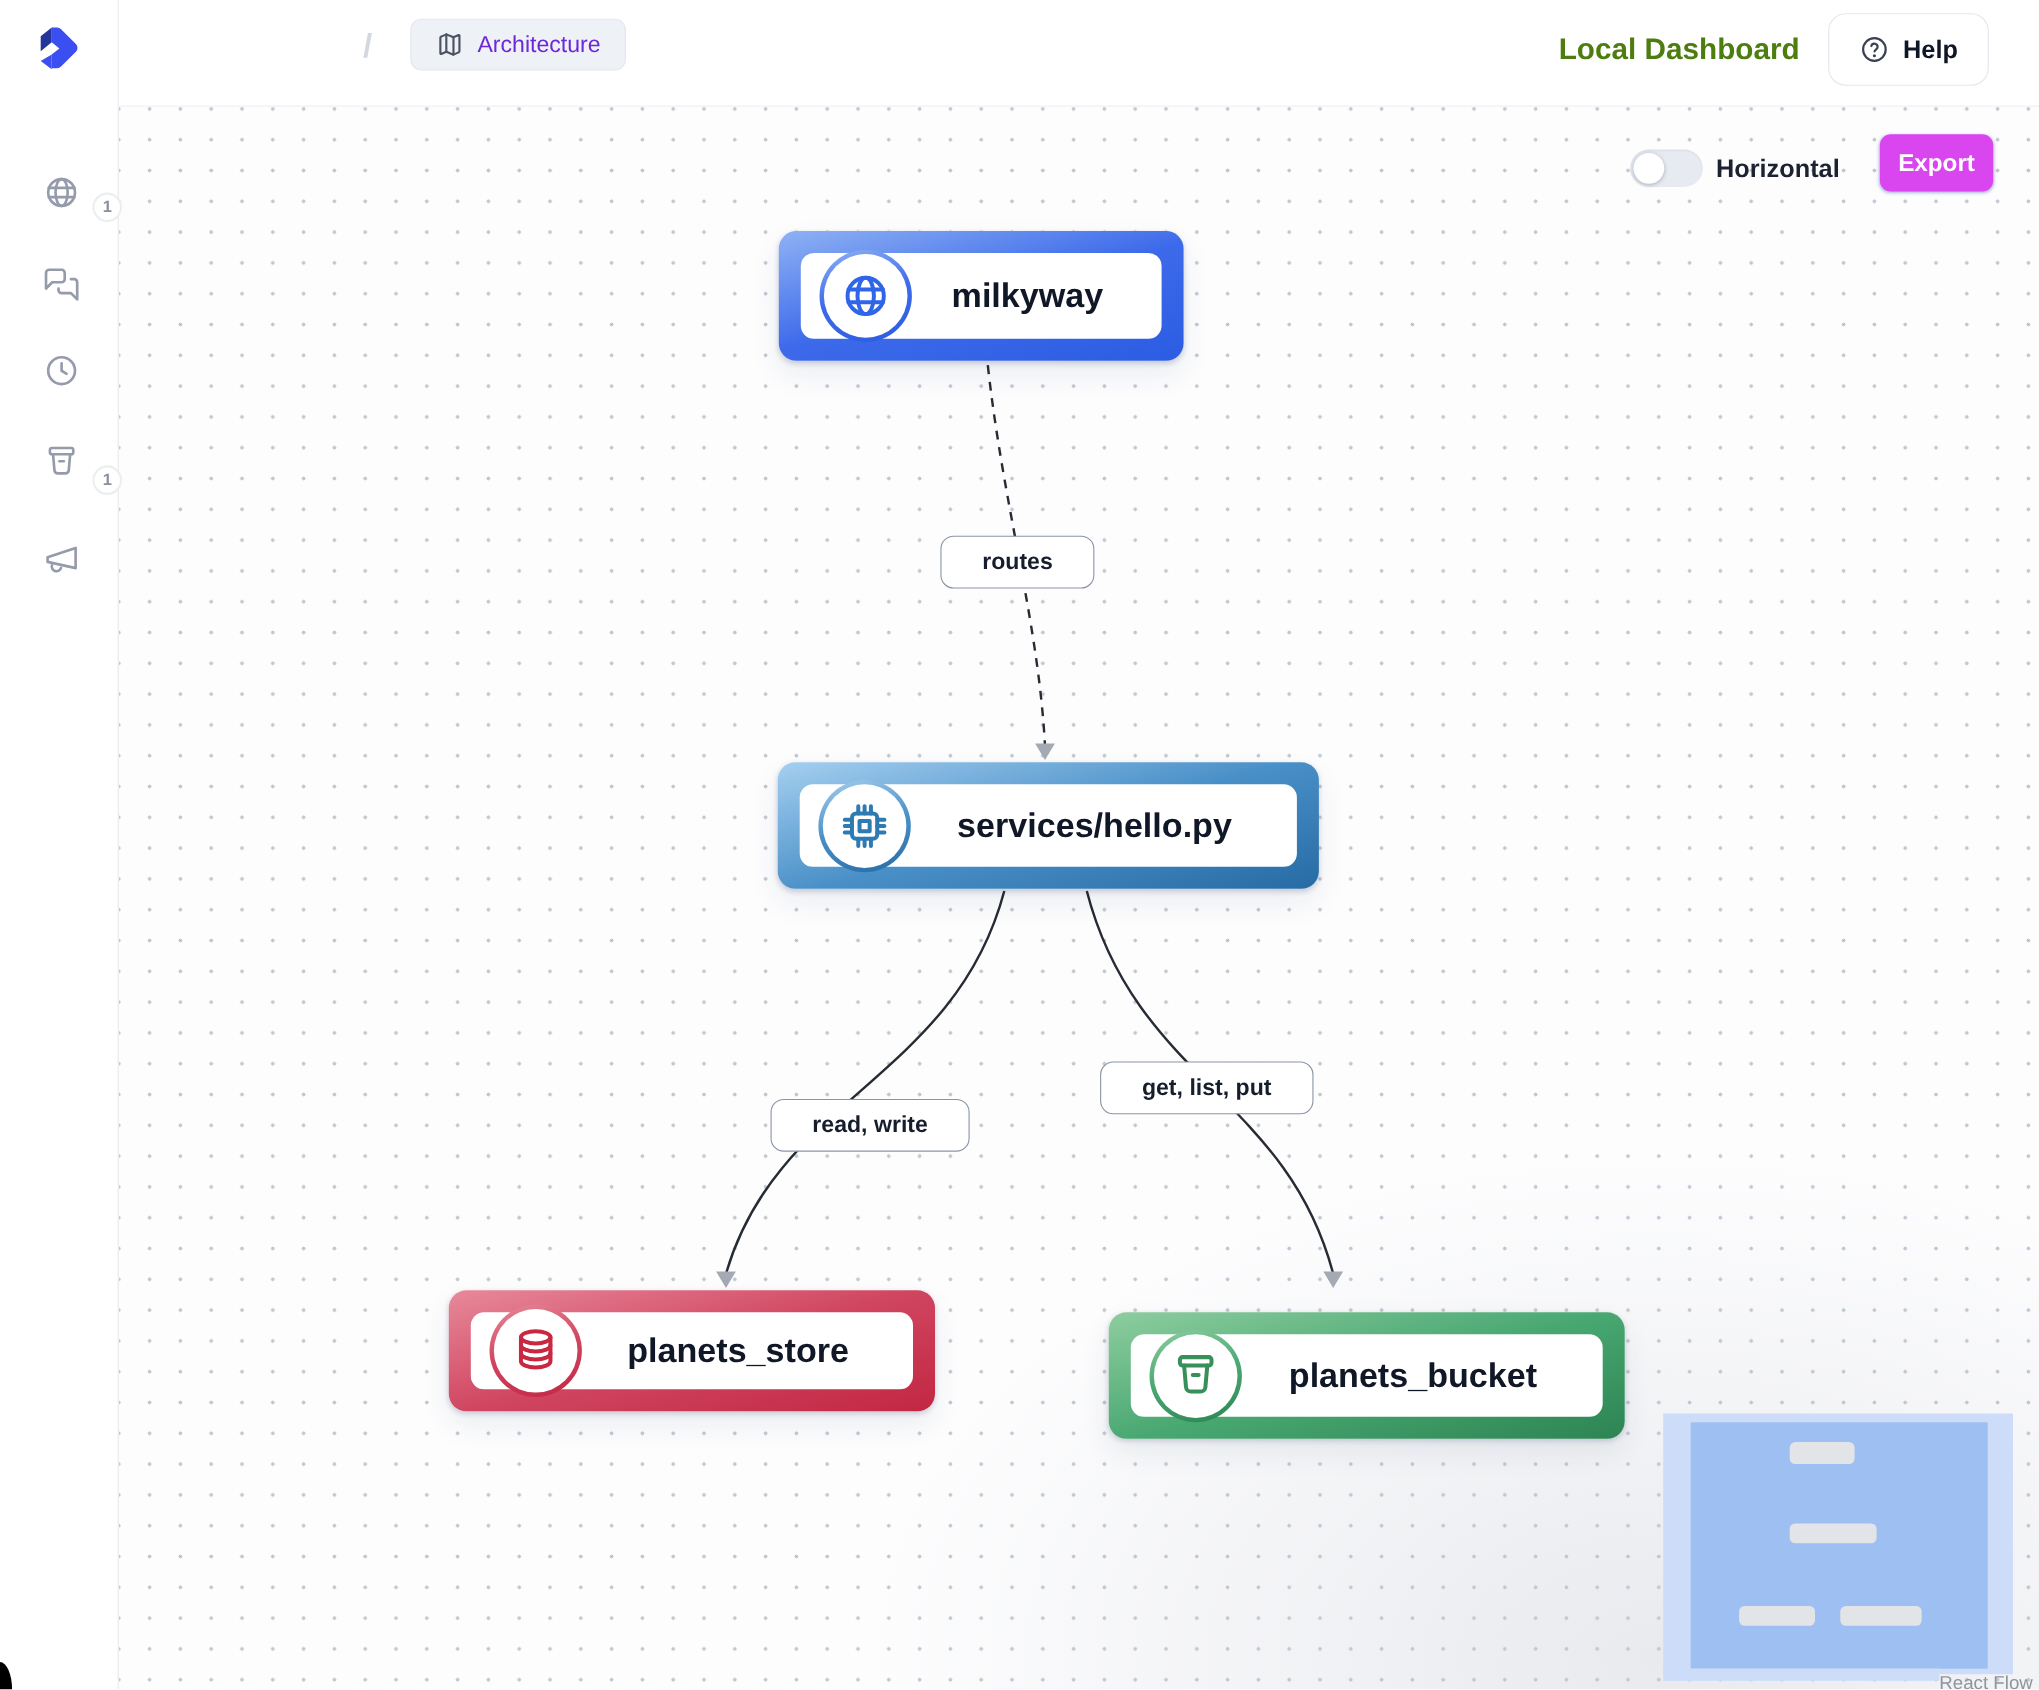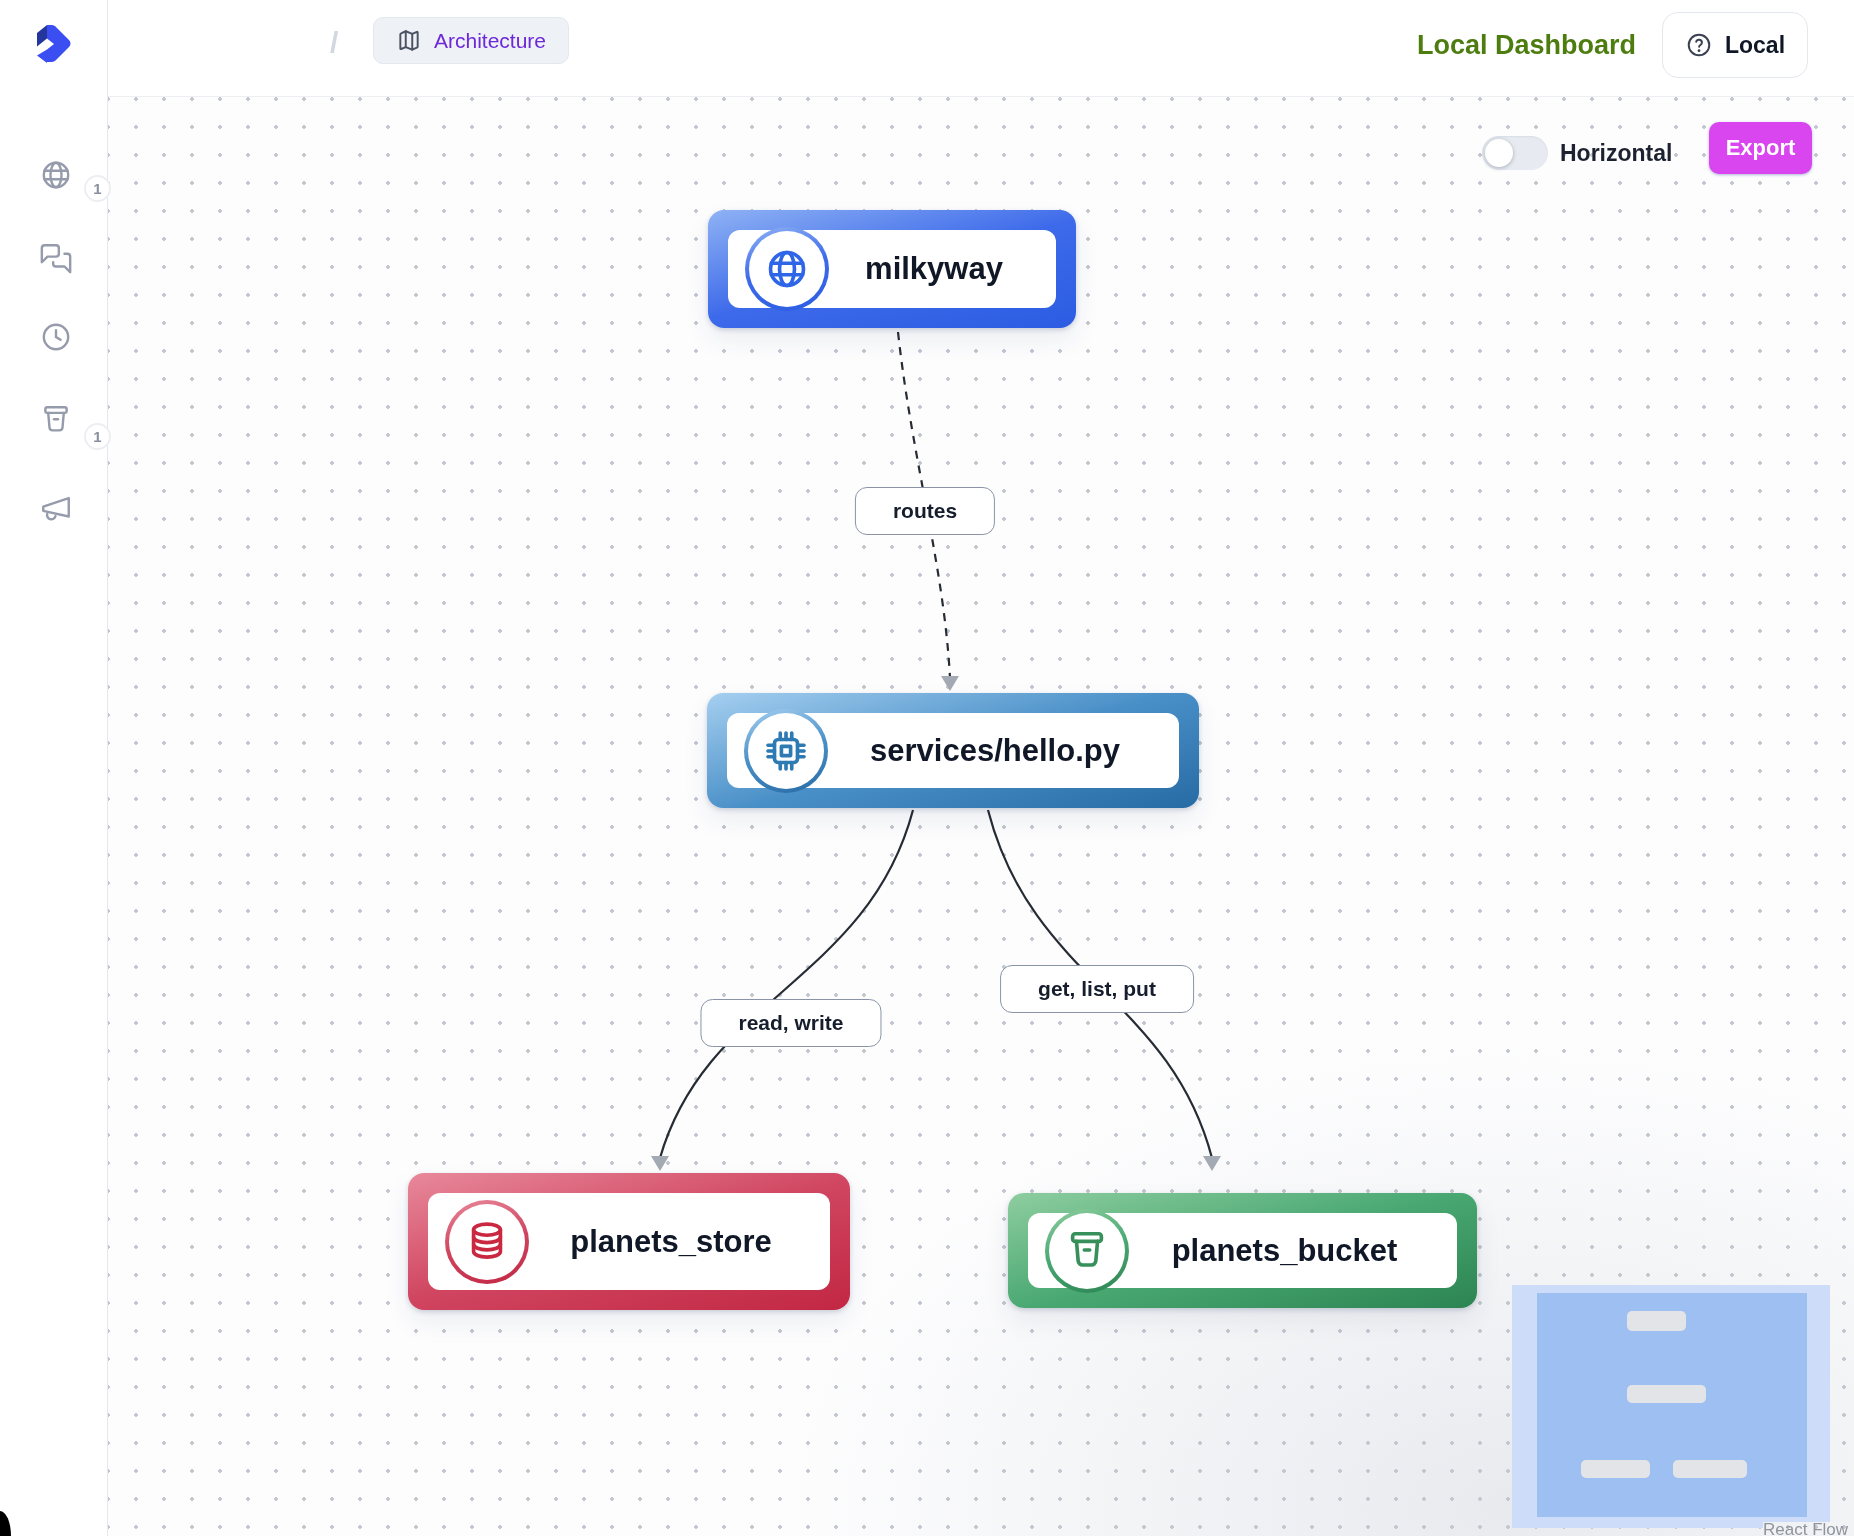--- a/index.html
+++ b/index.html
@@ -142,21 +142,21 @@
   </svg>
   <span>Architecture</span>
 </div>
 <div class="dash-title" style="z-index:11">Local Dashboard</div>
 <div class="help-btn" style="z-index:11">
   <svg width="28" height="28" viewBox="0 0 24 24" fill="none" stroke="#3a4152" stroke-width="1.7" stroke-linecap="round">
     <circle cx="12" cy="12" r="8.8"></circle>
     <path d="M9.6 9.3a2.5 2.5 0 0 1 4.9.8c0 1.7-2.4 2.1-2.4 3.4"></path>
     <path d="M12 16.9h.01" stroke-width="2.4"></path>
   </svg>
-  <span>Local</span>
+  <span>Help</span>
 </div>
 
 <div class="canvas"></div>
 
 <svg class="edges-svg">
   <path d="M898 332 C 912 460 944 565 950 678" fill="none" stroke="#262b34" stroke-width="2.2" stroke-dasharray="8 7"></path>
   <polygon points="941,676 959,676 950,691" fill="#a4aab4"></polygon>
   <path d="M913 810 C 868 980 706 998 660 1158" fill="none" stroke="#262b34" stroke-width="2.2"></path>
   <polygon points="651,1156 669,1156 660,1171" fill="#a4aab4"></polygon>
   <path d="M988 810 C 1032 980 1170 998 1212 1158" fill="none" stroke="#262b34" stroke-width="2.2"></path>
@@ -186,21 +186,21 @@
           <rect x="6" y="6" width="12" height="12" rx="2"></rect>
           <rect x="9.6" y="9.6" width="4.8" height="4.8"></rect>
           <path d="M9 2.6v3.4M12 2.6v3.4M15 2.6v3.4M9 18v3.4M12 18v3.4M15 18v3.4M2.6 9H6M2.6 12H6M2.6 15H6M18 9h3.4M18 12h3.4M18 15h3.4"></path>
         </svg>
       </div>
     </div>
     <div class="node-label">services/hello.py</div>
   </div>
 </div>
 
-<div class="node node--red" style="left:408px; top:1173px; width:442px; height:137px;">
+<div class="node node--red" style="left:408px; top:1173px; width:442px; height:110px;">
   <div class="node-inner">
     <div class="ring ring--red">
       <div class="ring-inner">
         <svg class="glyph ic--red" viewBox="0 0 24 24" fill="none" stroke="currentColor" stroke-width="1.9" stroke-linecap="round">
           <ellipse cx="12" cy="5.6" rx="7" ry="2.9"></ellipse>
           <path d="M5 5.6V17c0 1.6 3.1 2.9 7 2.9s7-1.3 7-2.9V5.6"></path>
           <path d="M5 9.4c0 1.6 3.1 2.9 7 2.9s7-1.3 7-2.9"></path>
           <path d="M5 13.2c0 1.6 3.1 2.9 7 2.9s7-1.3 7-2.9"></path>
         </svg>
       </div>

